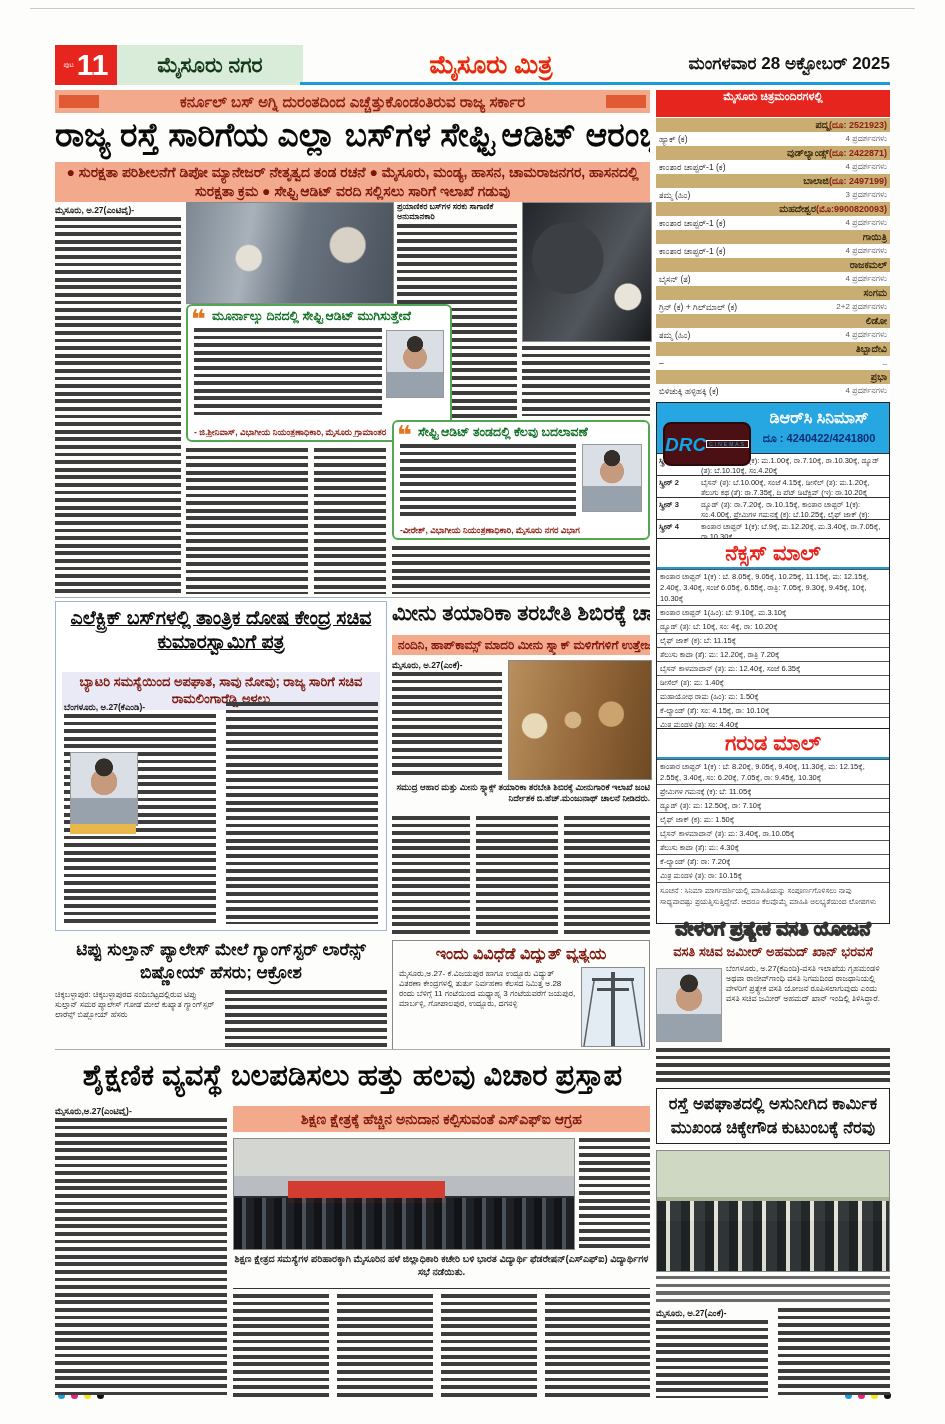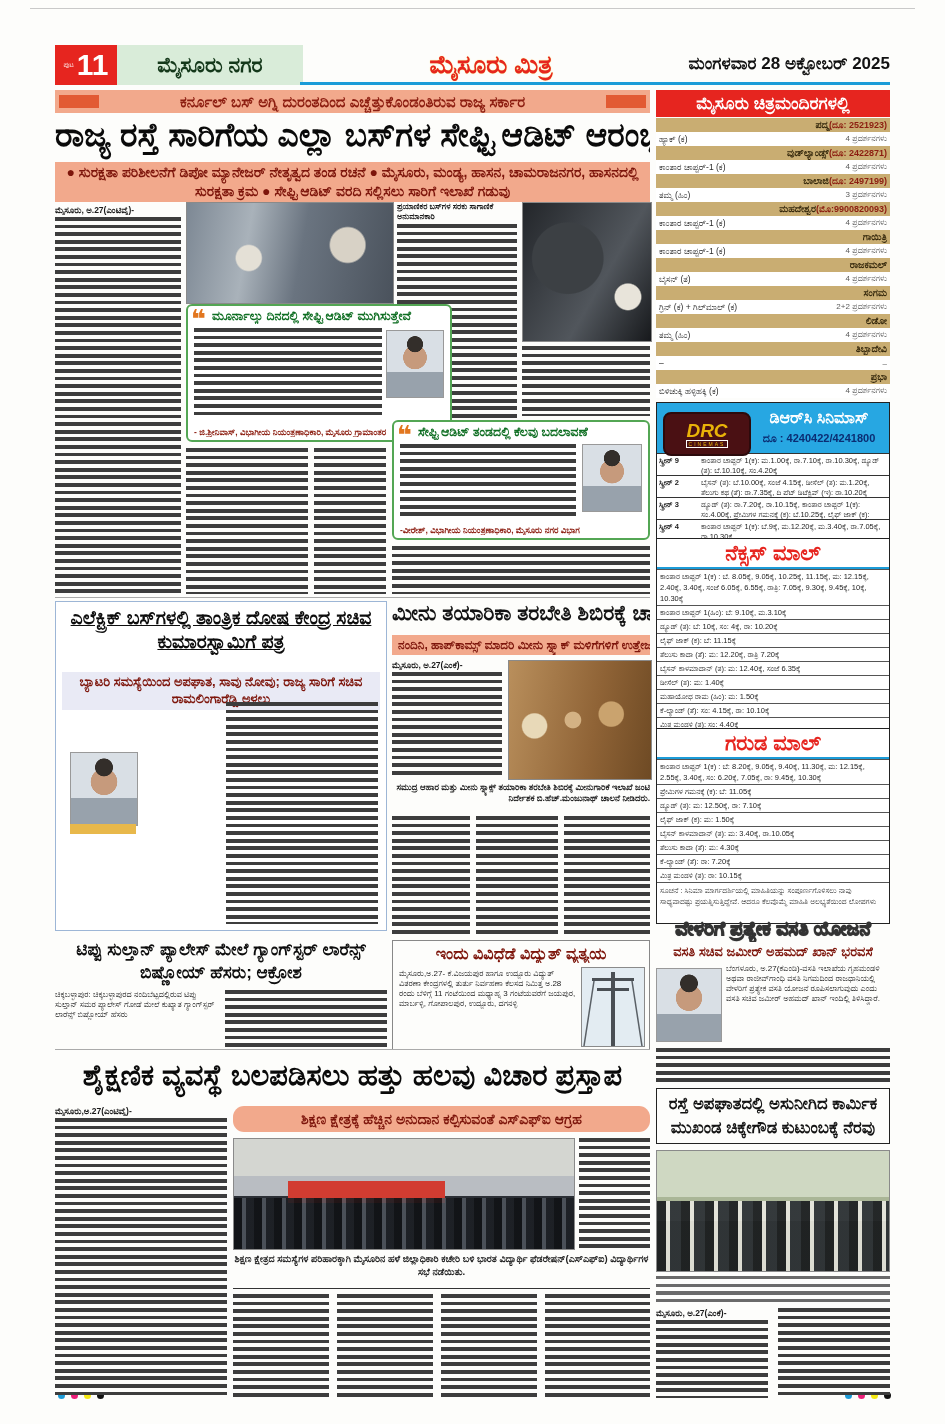--- a/index.html
+++ b/index.html
@@ -39,31 +39,31 @@
       linear-gradient(#d9dfe5 62%, #98a2ac 62%);}
   
   .boxed{border:1.5px solid #9db6d6;box-sizing:border-box;background:#fff;}
   .h-md{font-weight:bold;color:#0d0d0d;font-size:19px;line-height:24px;}
   .subhead-lav{background:#e9eaf5;color:#7d150b;font-weight:bold;font-size:13px;line-height:17px;}
   .h-fish{font-size:21px;font-weight:bold;white-space:nowrap;}
   .caption{font-size:9.5px;line-height:13px;font-weight:bold;color:#222;}
   .h-power{color:#7d150b;font-weight:bold;font-size:16px;white-space:nowrap;}
   .powerbox{border:1px solid #888;box-sizing:border-box;}
   
-  .cin-head{background:#e6251f;color:#fff;font-weight:bold;font-size:17px;display:flex;align-items:center;justify-content:center;}
+  .cin-head{background:#e6251f;color:#fff;font-weight:bold;font-size:11px;display:flex;justify-content:center;}
   .th-row1{background:#c9ad72;display:flex;justify-content:flex-end;align-items:center;height:14px;padding:0 3px;}
   .th-row1 .nm{font-size:9.5px;font-weight:bold;color:#35280c;}
   .th-row1 .ph{font-size:9px;font-weight:bold;color:#8c1d10;}
   .th-row2{background:#fff;display:flex;justify-content:space-between;align-items:center;height:14px;padding:0 3px;}
   .th-row2 .fm{font-size:8.5px;color:#2a2a2a;}
   .th-row2 .sh{font-size:8px;color:#5a5a5a;}
   .drcbox{border:1px solid #222;box-sizing:border-box;background:#fff;}
   .drcbanner{background:#27a7e2;position:relative;}
-  .drclogo{position:absolute;left:6px;top:9px;width:84px;height:40px;background:#4a1013;border-radius:8px;
-           color:#eab308;display:flex;flex-direction:column;align-items:center;justify-content:center;border:2px solid #2c0a0c;}
+  .drclogo{position:absolute;left:6px;top:19px;width:84px;height:40px;background:#4a1013;border-radius:8px;
+           color:#0ea5e9;display:flex;flex-direction:row;align-items:center;justify-content:center;border:2px solid #2c0a0c;}
   .drclogo .big{font-size:19px;font-weight:bold;font-style:italic;line-height:19px;}
   .drclogo .sm{font-size:5px;letter-spacing:2px;border:1px solid #fff;padding:0 2px;}
   .drctitle{position:absolute;left:96px;right:4px;top:6px;color:#fff;font-weight:bold;font-size:16px;text-align:center;white-space:nowrap;overflow:hidden;}
   .drcphone{position:absolute;left:96px;right:4px;top:29px;color:#0b2d73;font-weight:bold;font-size:11px;text-align:center;}
   .drc-row{display:flex;border-top:1px solid #333;height:21px;overflow:hidden;}
   .drc-row .lb{width:42px;flex:none;font-size:7.5px;font-weight:bold;padding:2px 0 0 2px;color:#222;}
   .drc-row .dt{flex:1;font-size:7.5px;line-height:9.5px;color:#222;padding:2px 2px 0 0;}
   .mallbox{border:1.5px solid #222;box-sizing:border-box;background:#fff;}
   .malltitle{color:#e6251f;font-weight:bold;font-size:21px;text-align:center;line-height:28px;white-space:nowrap;overflow:hidden;}
   .mallrule{height:2px;background:#1b9cd8;}
@@ -163,20 +163,24 @@
     <div class="abs greek" style="left:6px;top:22px;width:176px;height:72px;"></div>
     <div class="qattr">-ವೀರೇಶ್, ವಿಭಾಗೀಯ ನಿಯಂತ್ರಣಾಧಿಕಾರಿ, ಮೈಸೂರು ನಗರ ವಿಭಾಗ</div>
   </div>
   <div class="abs greek" style="left:392px;top:546px;width:258px;height:48px;"></div>
 
   <div class="abs" style="left:55px;top:597px;width:595px;height:1px;background:#aaa;"></div>
 
   <div class="abs boxed" style="left:55px;top:601px;width:332px;height:330px;">
     <div class="h-md ctr hid" style="margin:4px 4px 16px;height:50px;text-decoration:underline;">ಎಲೆಕ್ಟ್ರಿಕ್ ಬಸ್‌ಗಳಲ್ಲಿ ತಾಂತ್ರಿಕ ದೋಷ ಕೇಂದ್ರ ಸಚಿವ ಕುಮಾರಸ್ವಾಮಿಗೆ ಪತ್ರ</div>
     <div class="subhead-lav ctr hid" style="margin:3px 6px;height:36px;padding:1px 2px;">ಬ್ಯಾಟರಿ ಸಮಸ್ಯೆಯಿಂದ ಅಪಘಾತ, ಸಾವು ನೋವು; ರಾಜ್ಯ ಸಾರಿಗೆ ಸಚಿವ ರಾಮಲಿಂಗಾರೆಡ್ಡಿ ಅಳಲು</div>
+    <div class="body-block" style="position:absolute;left:8px;top:100px;width:152px;height:222px;">
+      <span class="dl hid">ಬೆಂಗಳೂರು, ಅ.27(ಕೆಎಂಡಿ)-</span>
+      <div class="greek fill"></div>
+    </div>
     <div class="abs greek" style="left:170px;top:100px;width:152px;height:222px;"></div>
     <div class="abs portrait" style="left:14px;top:150px;width:66px;height:72px;border:1px solid #999;"></div>
     <div class="abs namechip" style="left:14px;top:222px;width:66px;height:10px;"></div>
   </div>
 
   <div class="abs h-md ctr hid" style="left:55px;top:938px;width:332px;height:48px;font-size:17px;line-height:23px;">ಟಿಪ್ಪು ಸುಲ್ತಾನ್ ಪ್ಯಾಲೇಸ್ ಮೇಲೆ ಗ್ಯಾಂಗ್‌ಸ್ಟರ್ ಲಾರೆನ್ಸ್ ಬಿಷ್ಣೋಯ್ ಹೆಸರು; ಆಕ್ರೋಶ</div>
   <div class="abs body-block" style="left:55px;top:990px;width:162px;height:58px;">
     <span class="dl hid" style="font-weight:normal;font-size:8px;">ಚಿಕ್ಕಬಳ್ಳಾಪುರ: ಚಿಕ್ಕಬಳ್ಳಾಪುರದ ನಂದಿಬೆಟ್ಟದಲ್ಲಿರುವ ಟಿಪ್ಪು ಸುಲ್ತಾನ್ ಸಮರ ಪ್ಯಾಲೇಸ್ ಗೋಡೆ ಮೇಲೆ ಕುಖ್ಯಾತ ಗ್ಯಾಂಗ್‌ಸ್ಟರ್ ಲಾರೆನ್ಸ್ ಬಿಷ್ಣೋಯ್ ಹೆಸರು</span>
   </div>
   <div class="abs greek" style="left:225px;top:990px;width:162px;height:58px;"></div>
@@ -424,21 +428,21 @@
   <div class="abs greek" style="left:778px;top:1308px;width:112px;height:90px;"></div>
 
   <div class="abs" style="left:55px;top:1049px;width:595px;height:1px;background:#aaa;"></div>
   <div class="abs headline-xl ctr hid" style="left:55px;top:1052px;width:595px;height:48px;font-size:29px;">ಶೈಕ್ಷಣಿಕ ವ್ಯವಸ್ಥೆ ಬಲಪಡಿಸಲು ಹತ್ತು ಹಲವು ವಿಚಾರ ಪ್ರಸ್ತಾಪ</div>
 
   <div class="abs body-block" style="left:55px;top:1106px;width:172px;height:292px;">
     <span class="dl hid">ಮೈಸೂರು,ಅ.27(ಎಂಟಿವೈ)-</span>
     <div class="greek fill"></div>
   </div>
 
-  <div class="abs subhead-bar ctr hid" style="left:233px;top:1106px;width:417px;height:26px;font-size:14px;line-height:24px;white-space:nowrap;border-radius:11px;">ಶಿಕ್ಷಣ ಕ್ಷೇತ್ರಕ್ಕೆ ಹೆಚ್ಚಿನ ಅನುದಾನ ಕಲ್ಪಿಸುವಂತೆ ಎಸ್‌ಎಫ್‌ಐ ಆಗ್ರಹ</div>
+  <div class="abs subhead-bar ctr hid" style="left:233px;top:1106px;width:417px;height:26px;font-size:14px;line-height:24px;white-space:nowrap;">ಶಿಕ್ಷಣ ಕ್ಷೇತ್ರಕ್ಕೆ ಹೆಚ್ಚಿನ ಅನುದಾನ ಕಲ್ಪಿಸುವಂತೆ ಎಸ್‌ಎಫ್‌ಐ ಆಗ್ರಹ</div>
   <div class="photo ph-protest" style="left:233px;top:1138px;width:340px;height:110px;"></div>
   <div class="abs greek" style="left:579px;top:1138px;width:71px;height:110px;"></div>
   <div class="abs caption ctr hid" style="left:233px;top:1252px;width:417px;height:30px;">ಶಿಕ್ಷಣ ಕ್ಷೇತ್ರದ ಸಮಸ್ಯೆಗಳ ಪರಿಹಾರಕ್ಕಾಗಿ ಮೈಸೂರಿನ ಹಳೆ ಜಿಲ್ಲಾಧಿಕಾರಿ ಕಚೇರಿ ಬಳಿ ಭಾರತ ವಿದ್ಯಾರ್ಥಿ ಫೆಡರೇಷನ್(ಎಸ್‌ಎಫ್‌ಐ) ವಿದ್ಯಾರ್ಥಿಗಳ ಸಭೆ ನಡೆಯಿತು.</div>
   <div class="abs" style="left:233px;top:1288px;width:417px;height:1px;background:#333;"></div>
   <div class="abs greek" style="left:233px;top:1294px;width:96px;height:104px;"></div>
   <div class="abs greek" style="left:337px;top:1294px;width:96px;height:104px;"></div>
   <div class="abs greek" style="left:441px;top:1294px;width:96px;height:104px;"></div>
   <div class="abs greek" style="left:545px;top:1294px;width:105px;height:104px;"></div>
 
 </div>

